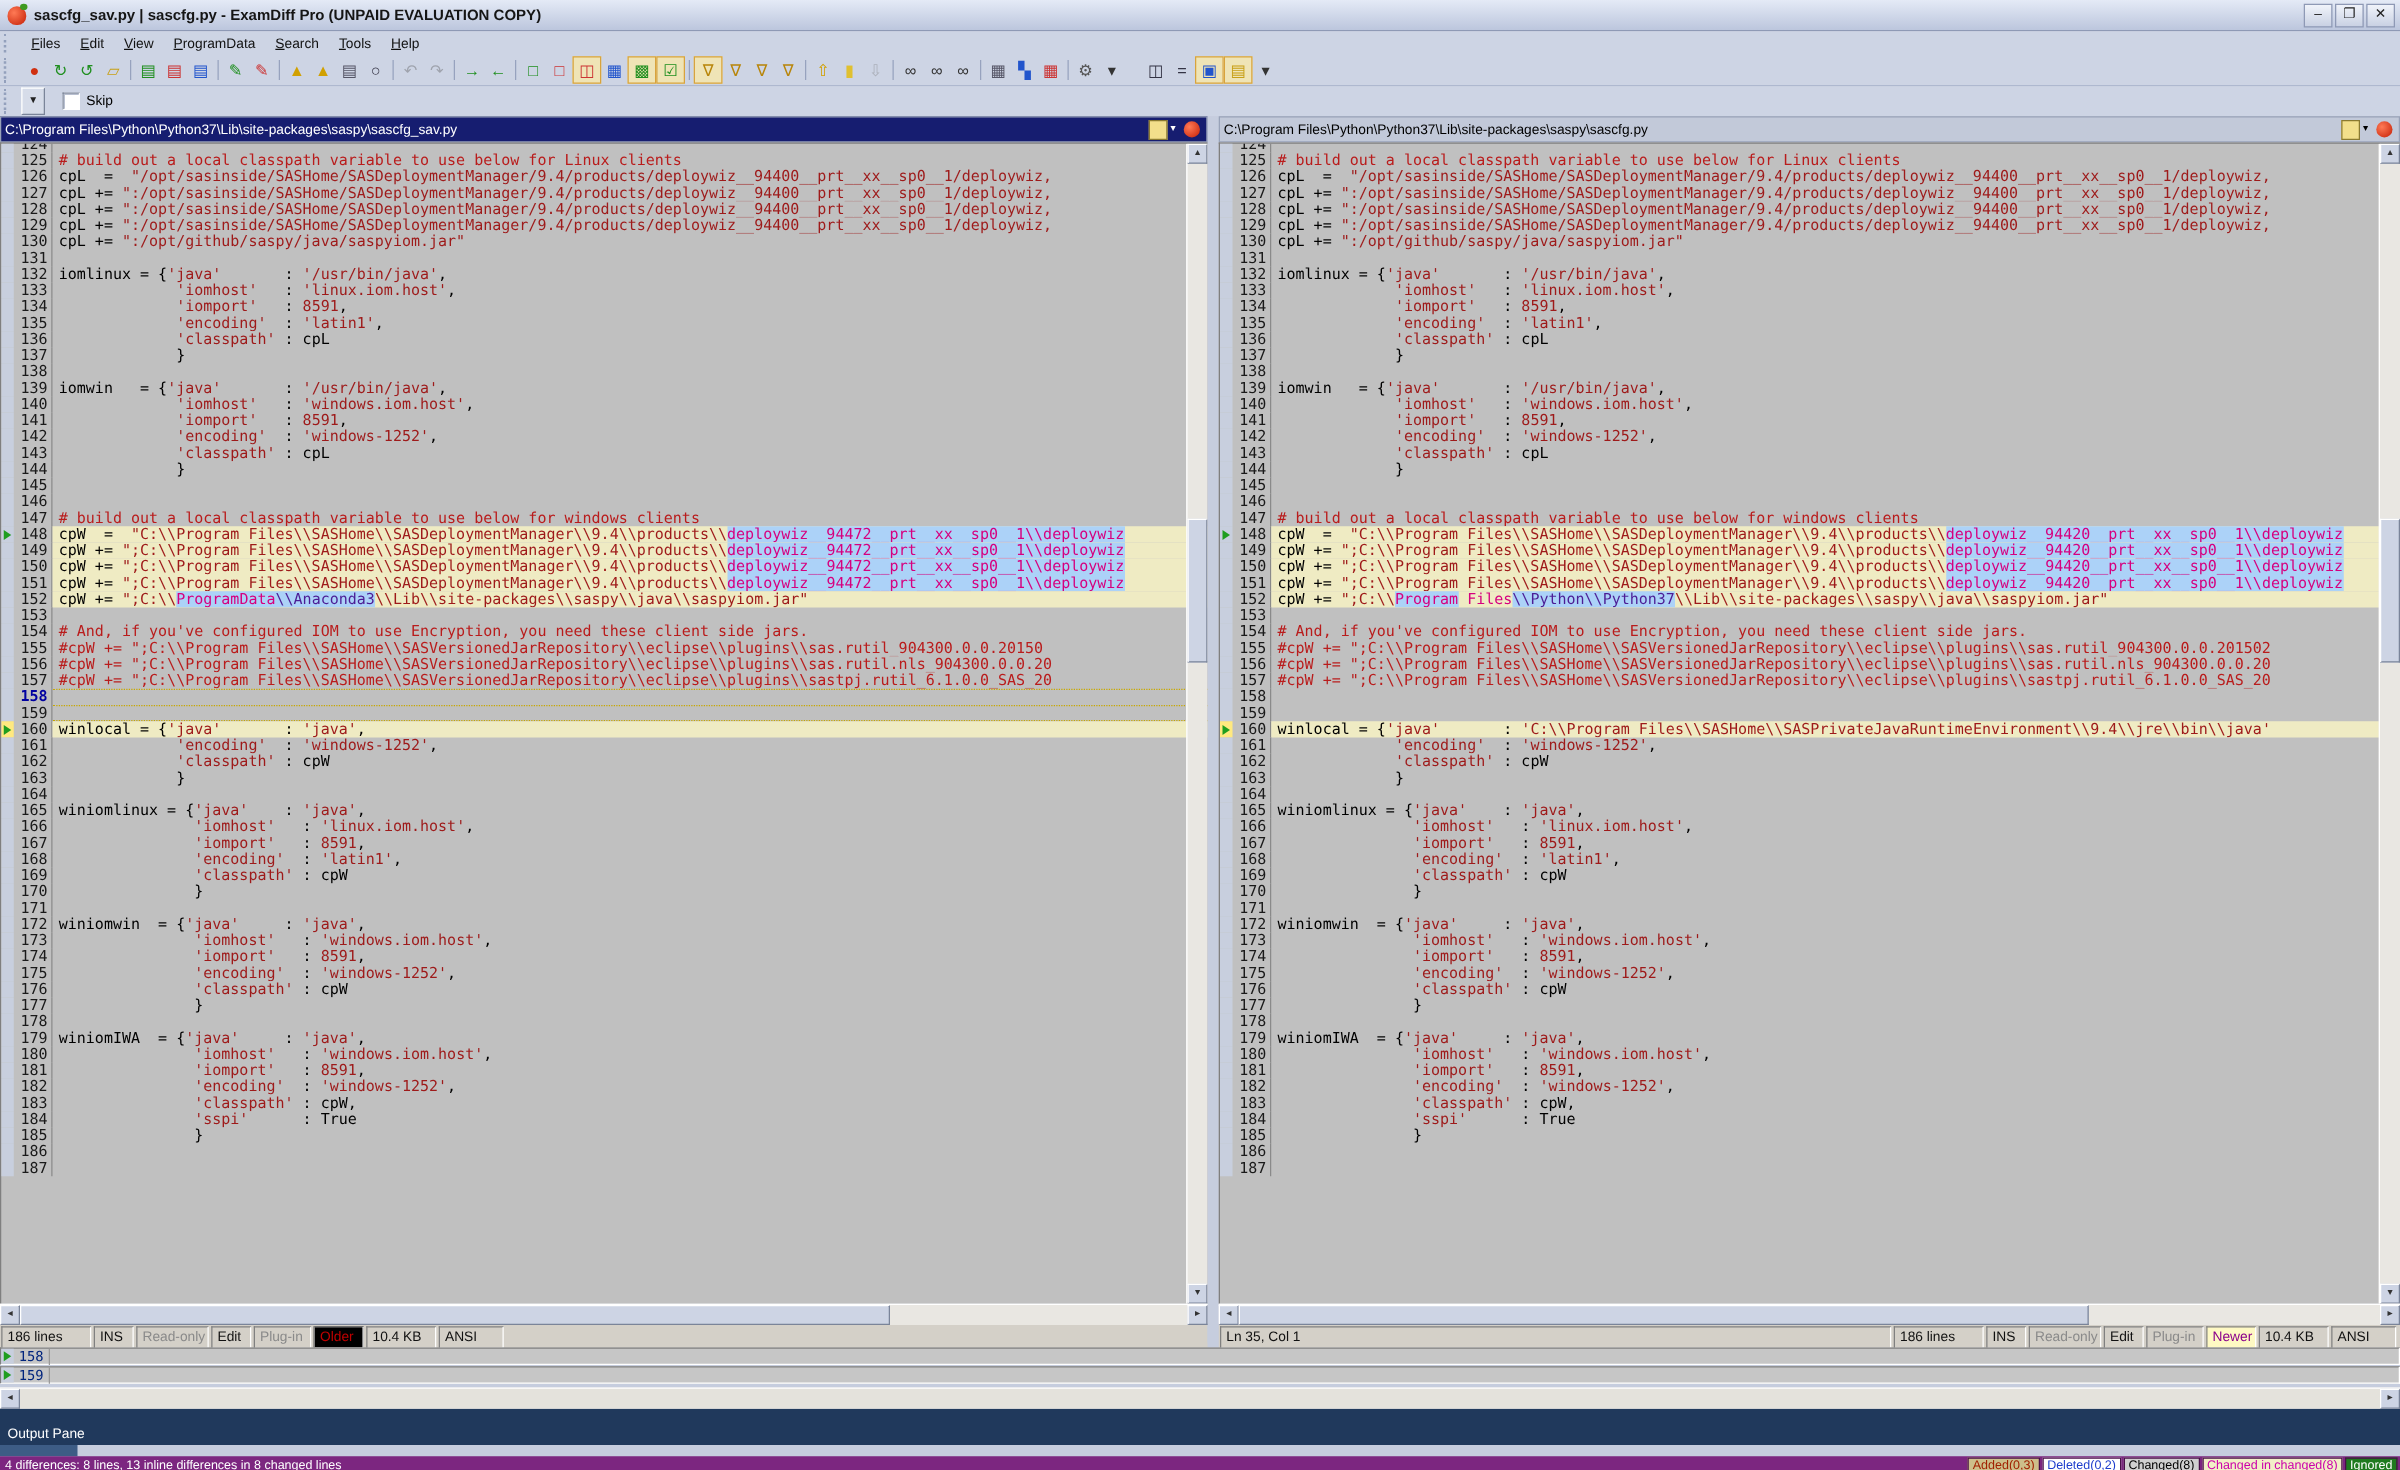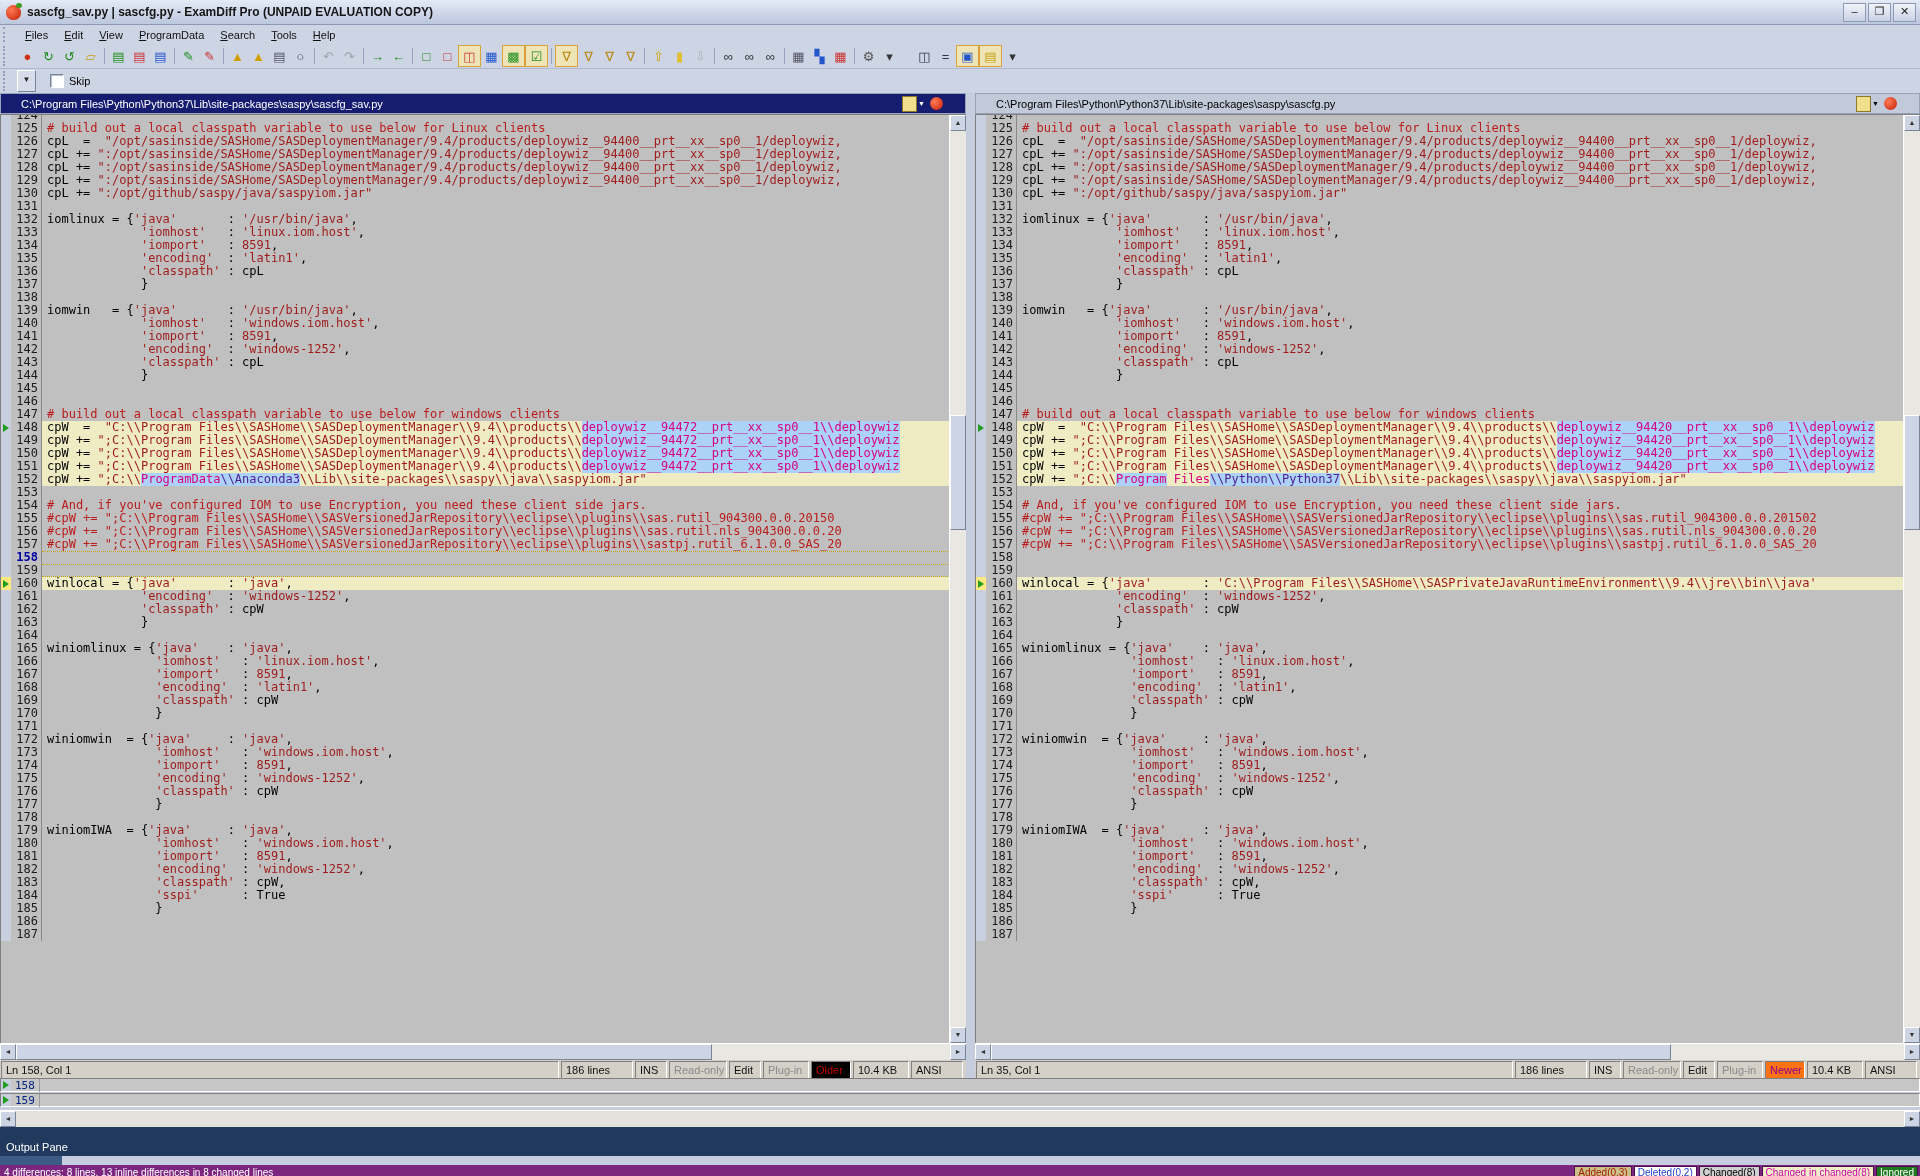--- a/index.html
+++ b/index.html
@@ -34,21 +34,21 @@
   .dd-btn{width:17px;height:20px;background:#D6DCE9;border:1px solid;border-color:#FFF #7A8499 #7A8499 #FFF;font-size:8px;line-height:18px;text-align:center;color:#222;flex:none;margin-right:14px;}
   .checkbox{width:12px;height:12px;background:#FFF;border:1px solid;border-color:#7A8499 #FFF #FFF #7A8499;box-shadow:inset 1px 1px 0 #B8BFD0;flex:none;margin-right:5px;}
   .skip-label{font-size:11px;margin-right:26px;}
 
   
   .panes{display:flex;flex:none;height:981px;}
   .pane{display:flex;flex-direction:column;}
   .pane-0{width:966px;}
   .pane-1{width:945px;}
   .splitter{width:9px;background:#C6CDDE;flex:none;}
-  .pane-header{height:19px;display:flex;align-items:center;font-size:11px;padding:0 20px;flex:none;border:1px solid #98A2B8;}
+  .pane-header{height:19px;display:flex;align-items:center;font-size:11px;padding:0 3px;flex:none;border:1px solid #98A2B8;}
   .pane-header.active{background:#161D70;color:#FFF;}
   .pane-header.inactive{background:#C2C9D9;color:#000;}
   .pane-header .hpath{flex:1;overflow:hidden;white-space:nowrap;}
   .doc-icon{width:13px;height:14px;background:#F2DF8B;border:1px solid #8A7A30;flex:none;margin-right:1px;}
   .dd-mini{font-size:7px;margin:0 5px 0 0;}
   .mini-apple{width:13px;height:13px;border-radius:50%;background:radial-gradient(circle at 35% 35%,#FF7A55,#C41E05);flex:none;margin-right:2px;}
   .pane-body{position:relative;height:928px;background:#C0C0C0;border-left:1px solid #7F7F7F;border-top:1px solid #7F7F7F;overflow:hidden;flex:none;}
   .rows{margin-top:-6px;}
   .row{height:13px;display:flex;white-space:pre;font-family:"DejaVu Sans Mono",monospace;font-size:12px;line-height:13px;}
   .mk{width:10px;flex:none;display:flex;align-items:center;justify-content:center;background:#C8CFDE;}
@@ -69,21 +69,21 @@
   .sarrow.up{top:0;} .sarrow.dn{bottom:0;}
   .pane-hscroll{height:16px;background:#E9E7E2;position:relative;flex:none;border-top:1px solid #FFF;}
   .harrow{position:absolute;top:0;width:16px;height:16px;background:#CDD4E4;border:1px solid;border-color:#FFF #7A8499 #7A8499 #FFF;box-sizing:border-box;font-size:7px;text-align:center;line-height:14px;color:#333;}
   .harrow.lf{left:0;} .harrow.rt{right:0;}
   .hthumb{position:absolute;top:0;left:16px;width:72%;height:16px;background:#CDD4E4;border:1px solid;border-color:#FFF #7A8499 #7A8499 #FFF;box-sizing:border-box;}
   .pane-status{height:18px;background:#D4D0C8;display:flex;align-items:stretch;font-size:11px;flex:none;padding:1px;}
   .seg{border:1px solid;border-color:#808080 #FFF #FFF #808080;margin-right:2px;padding:0 4px;display:flex;align-items:center;white-space:nowrap;box-sizing:border-box;color:#111;}
   .seg.fill{flex:1;}
   .seg.dim{color:#8A8A8A;}
   .seg.older{color:#C00000;background:#000000;}
-  .seg.newer{color:#8B008B;background:#f97316;}
+  .seg.newer{color:#8B008B;background:#fef9c3;}
 
   
   .inspector{margin-top:4px;flex:none;}
   .irow{height:12px;background:#C6C6C6;border:1px solid;border-color:#808080 #FFF #FFF #808080;display:flex;align-items:center;font-family:"DejaVu Sans Mono",monospace;font-size:11px;margin-bottom:1px;}
   .irow .mk{height:100%;}
   .inum{color:#00247D;padding:0 4px;border-right:1px solid #999;}
   .app-hscroll{height:16px;background:#E4E2DC;position:relative;flex:none;margin-top:2px;border-top:1px solid #FFF;}
   .output-pane{height:26px;background:#20395C;color:#FFF;font-size:11px;display:flex;align-items:flex-end;padding:0 0 3px 6px;flex:none;}
   .output-tab{width:62px;height:9px;background:#3D5C85;flex:none;}
   .purple-bar{height:15px;background:#7C2680;display:flex;align-items:center;color:#FFF;font-size:10px;padding-left:4px;flex:none;}
@@ -264,21 +264,20 @@
           <div class="vthumb"></div>
           <div class="sarrow dn">▼</div>
         </div>
       </div>
       <div class="pane-hscroll">
         <div class="harrow lf">◄</div>
         <div class="hthumb"></div>
         <div class="harrow rt">►</div>
       </div>
       <div class="pane-status">
-          <div class="seg fill">Ln 158, Col 1</div>
           <div class="seg" style="width: 72px;">186 lines</div>
           <div class="seg" style="width: 32px;">INS</div>
           <div class="seg dim" style="width: 58px;">Read-only</div>
           <div class="seg" style="width: 32px;">Edit</div>
           <div class="seg dim" style="width: 46px;">Plug-in</div>
           <div class="seg older" style="width: 40px;">Older</div>
           <div class="seg" style="width: 56px;">10.4 KB</div>
           <div class="seg" style="width: 52px;">ANSI</div>
         </div>
     </div>

